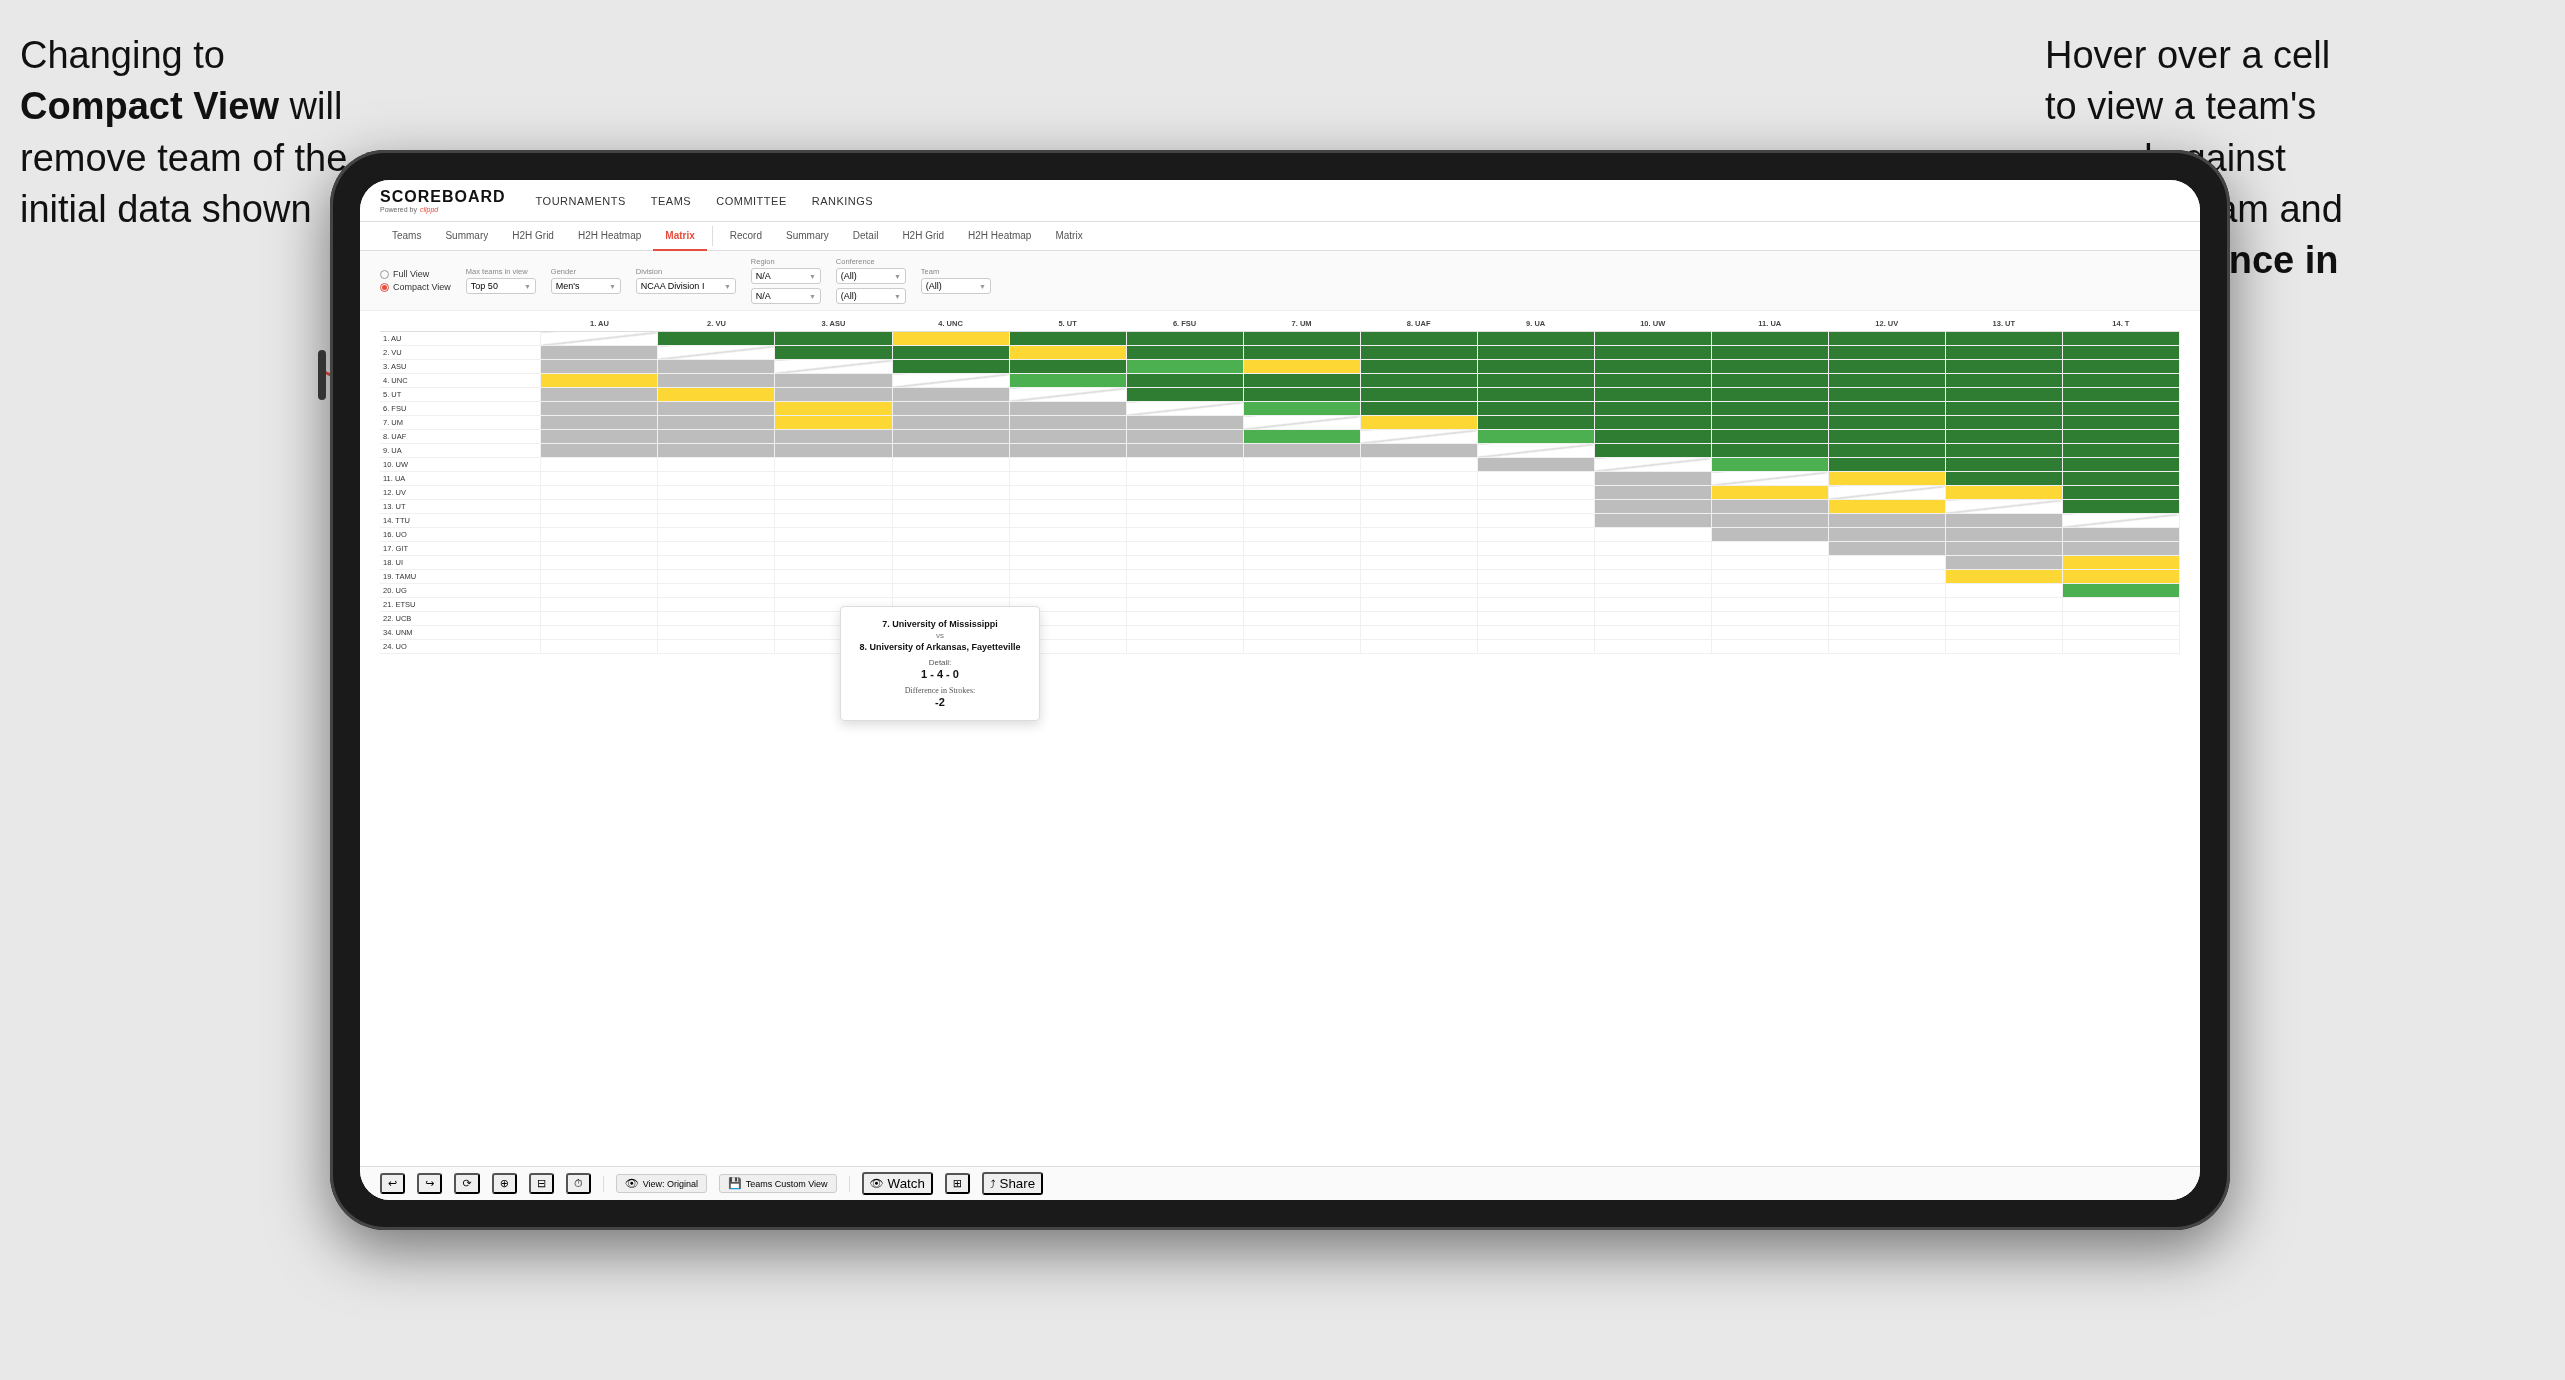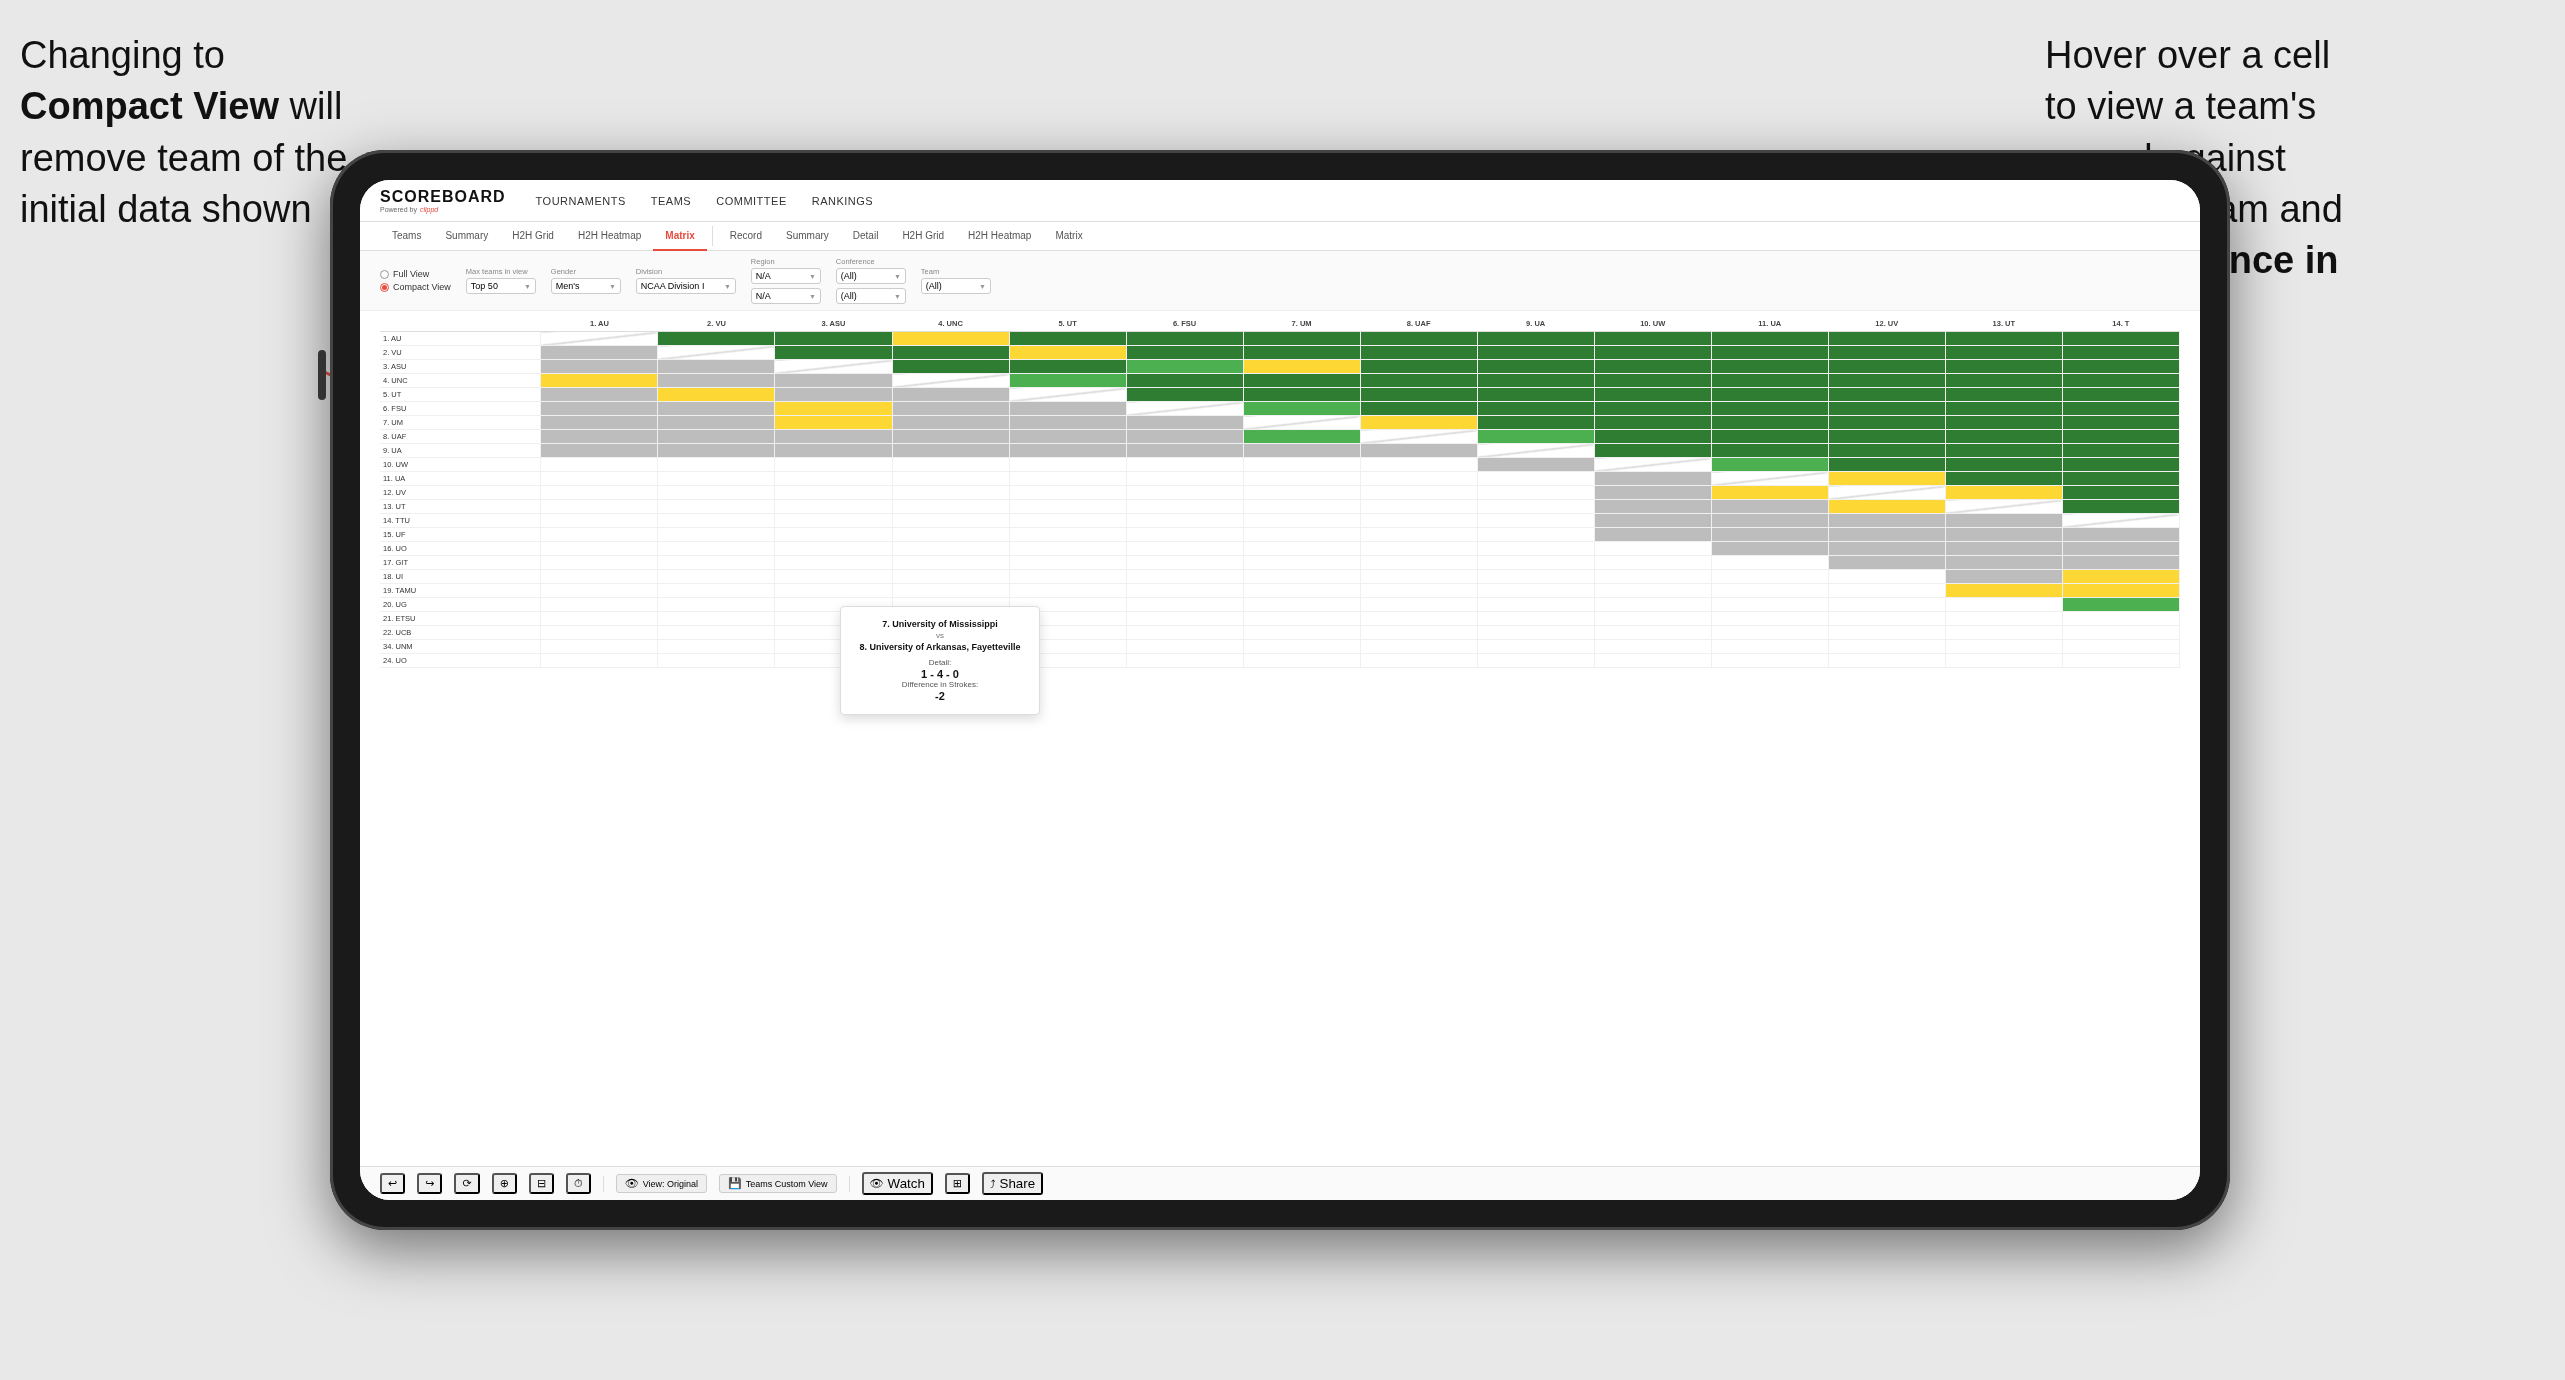--- a/index.html
+++ b/index.html
@@ -335,21 +335,22 @@
     .tooltip-popup .record-value {
       font-size: 11px;
       font-weight: 600;
       color: #111;
       margin-top: 1px;
     }
 
     .tooltip-popup .diff-label {
       font-size: 8px;
       color: #555;
-      margin-top: 0;
+      margin-top: 6px;
+      font-family: Liberation Serif, serif;
     }
 
     .tooltip-popup .diff-value {
       font-size: 11px;
       font-weight: 600;
       color: #111;
       margin-top: 1px;
     }
 
     
@@ -787,37 +788,20 @@
                 <td style="background-color: rgb(255, 255, 255);"></td>
                 <td style="background-color: rgb(255, 255, 255);"></td>
                 <td style="background-color: rgb(255, 255, 255);"></td>
                 <td style="background-color: rgb(255, 255, 255);"></td>
                 <td style="background-color: rgb(255, 255, 255);"></td>
                 <td style="background-color: rgb(189, 189, 189);"></td>
                 <td style="background-color: rgb(189, 189, 189);"></td>
                 <td style="background-color: rgb(189, 189, 189);"></td>
                 <td style="background-color: rgb(189, 189, 189);"></td>
                 <td style="background: linear-gradient(to right bottom, rgb(255, 255, 255) 45%, rgb(204, 204, 204) 50%, rgb(255, 255, 255) 55%);"></td>
-              </tr>
-              <tr>
-                <td class="team-name">15. UF</td>
-                <td style="background-color: rgb(255, 255, 255);"></td>
-                <td style="background-color: rgb(255, 255, 255);"></td>
-                <td style="background-color: rgb(255, 255, 255);"></td>
-                <td style="background-color: rgb(255, 255, 255);"></td>
-                <td style="background-color: rgb(255, 255, 255);"></td>
-                <td style="background-color: rgb(255, 255, 255);"></td>
-                <td style="background-color: rgb(255, 255, 255);"></td>
-                <td style="background-color: rgb(255, 255, 255);"></td>
-                <td style="background-color: rgb(255, 255, 255);"></td>
-                <td style="background-color: rgb(189, 189, 189);"></td>
-                <td style="background-color: rgb(189, 189, 189);"></td>
-                <td style="background-color: rgb(189, 189, 189);"></td>
-                <td style="background-color: rgb(189, 189, 189);"></td>
-                <td style="background-color: rgb(189, 189, 189);"></td>
               </tr>
               <tr>
                 <td class="team-name">16. UO</td>
                 <td style="background-color: rgb(255, 255, 255);"></td>
                 <td style="background-color: rgb(255, 255, 255);"></td>
                 <td style="background-color: rgb(255, 255, 255);"></td>
                 <td style="background-color: rgb(255, 255, 255);"></td>
                 <td style="background-color: rgb(255, 255, 255);"></td>
                 <td style="background-color: rgb(255, 255, 255);"></td>
                 <td style="background-color: rgb(255, 255, 255);"></td>

